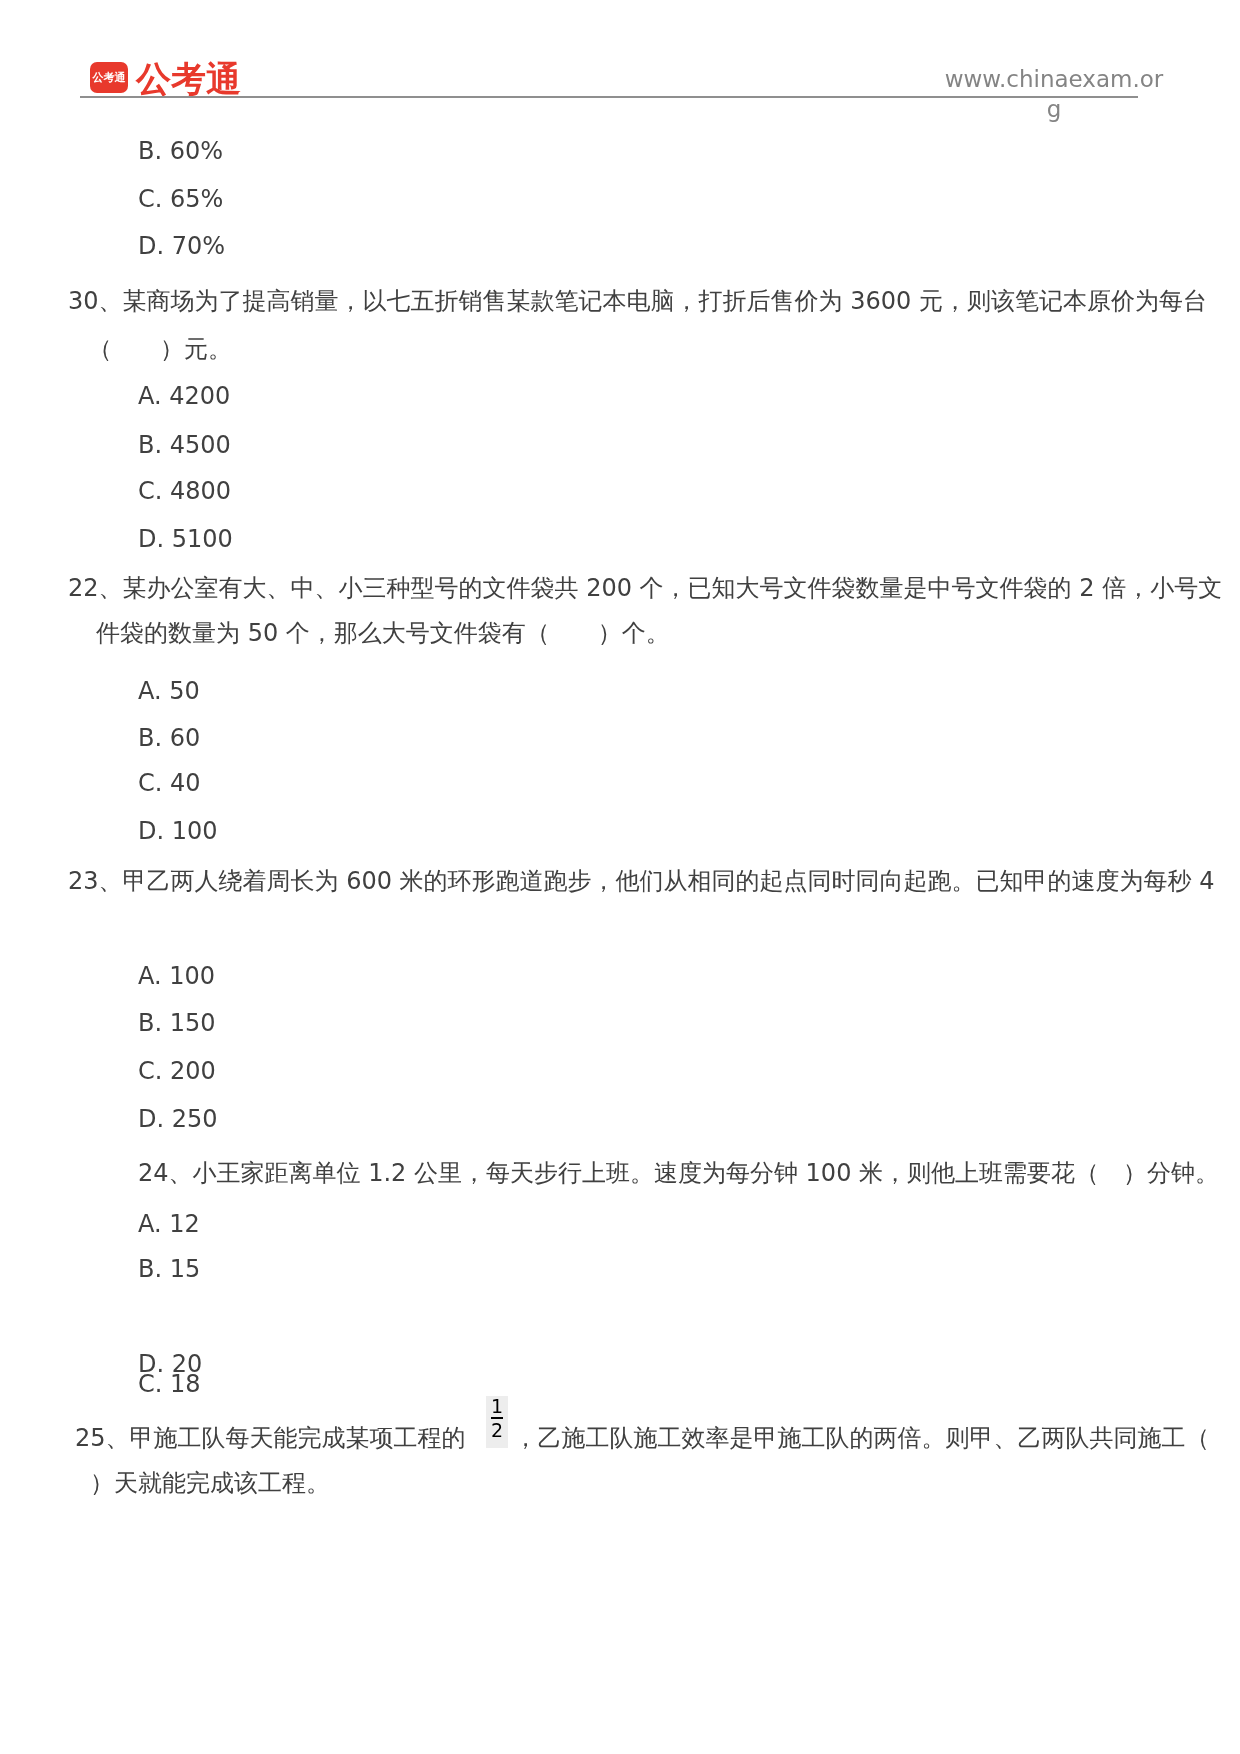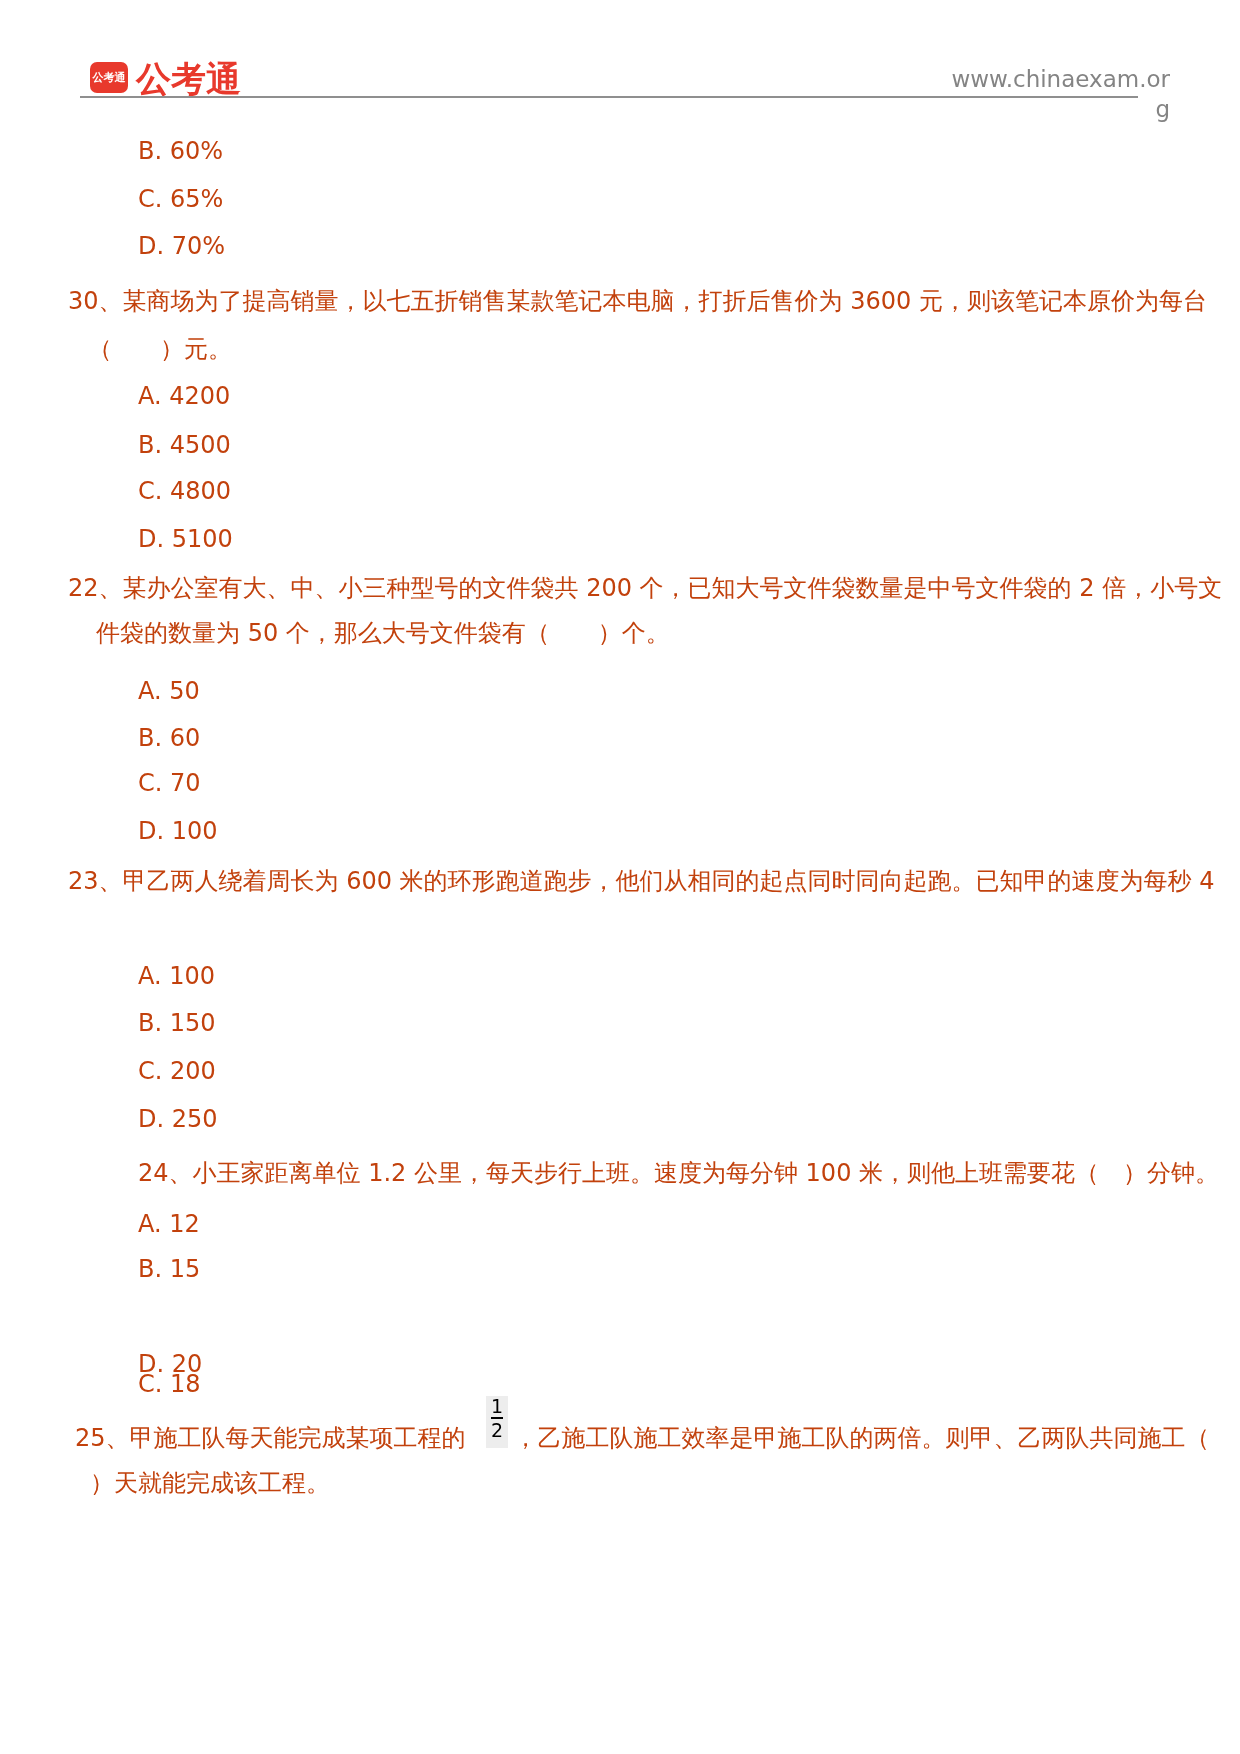--- a/index.html
+++ b/index.html
@@ -22,26 +22,26 @@
     position:absolute;left:136px;top:56px;
     font-size:35px;font-weight:bold;color:#e8392c;white-space:nowrap;
   }
   .header-rule{
     position:absolute;left:80px;top:96px;width:1058px;height:2px;
     background:#8f8f8f;
   }
   .site-url{
     position:absolute;left:938px;top:64px;width:232px;
     font-size:23px;line-height:30px;color:#848484;
-    word-break:break-all;text-align:right;
+    word-break:break-all;text-align:center;
   }
   
   .ln{
     position:absolute;
-    font-size:24px;line-height:30px;color:#c2410c;
+    font-size:24px;line-height:30px;color:#404040;
     white-space:pre;z-index:2;
   }
   
   .fraction{
     position:absolute;left:486px;top:1396px;width:22px;height:52px;
     background:#ededed;text-align:center;color:#000;z-index:1;
     font-size:19px;line-height:20px;
   }
   .frac-bar{width:12px;height:0;border-top:2px solid #000;margin:1px auto 1px auto;}
   
@@ -68,21 +68,21 @@
   <div class="ln" style="left:88px;top:334px">（　　）元。</div>
   <div class="ln" style="left:138px;top:381px">A. 4200</div>
   <div class="ln" style="left:138px;top:430px">B. 4500</div>
   <div class="ln" style="left:138px;top:476px">C. 4800</div>
   <div class="ln" style="left:138px;top:524px">D. 5100</div>
 
   <div class="ln" style="left:68px;top:573px">22、某办公室有大、中、小三种型号的文件袋共 200 个，已知大号文件袋数量是中号文件袋的 2 倍，小号文</div>
   <div class="ln" style="left:96px;top:618px">件袋的数量为 50 个，那么大号文件袋有（　　）个。</div>
   <div class="ln" style="left:138px;top:676px">A. 50</div>
   <div class="ln" style="left:138px;top:723px">B. 60</div>
-  <div class="ln" style="left:138px;top:768px">C. 70</div>
+  <div class="ln" style="left:138px;top:768px">C. 40</div>
   <div class="ln" style="left:138px;top:816px">D. 100</div>
 
   <div class="ln" style="left:68px;top:866px">23、甲乙两人绕着周长为 600 米的环形跑道跑步，他们从相同的起点同时同向起跑。已知甲的速度为每秒 4</div>
   <div class="ln" style="left:138px;top:961px">A. 100</div>
   <div class="ln" style="left:138px;top:1008px">B. 150</div>
   <div class="ln" style="left:138px;top:1056px">C. 200</div>
   <div class="ln" style="left:138px;top:1104px">D. 250</div>
 
   <div class="ln" style="left:138px;top:1158px">24、小王家距离单位 1.2 公里，每天步行上班。速度为每分钟 100 米，则他上班需要花（　）分钟。</div>
   <div class="ln" style="left:138px;top:1209px">A. 12</div>

